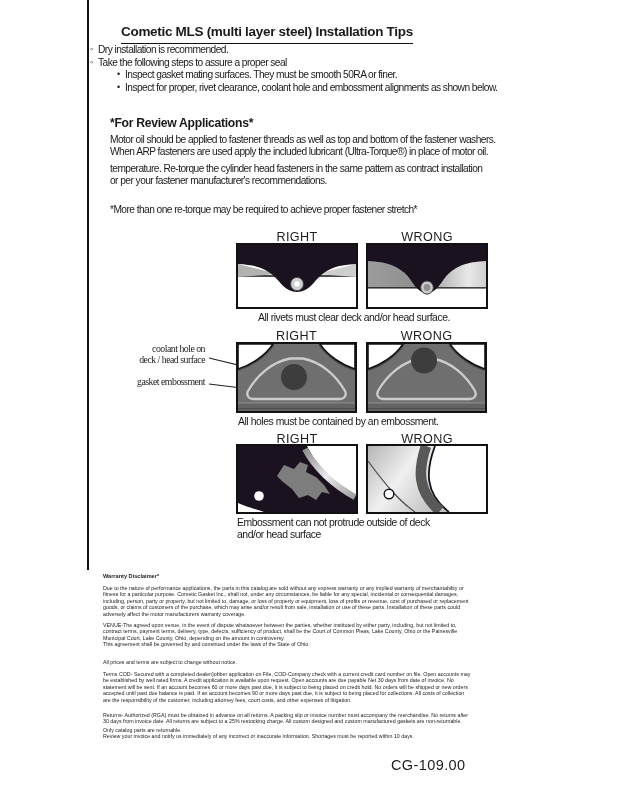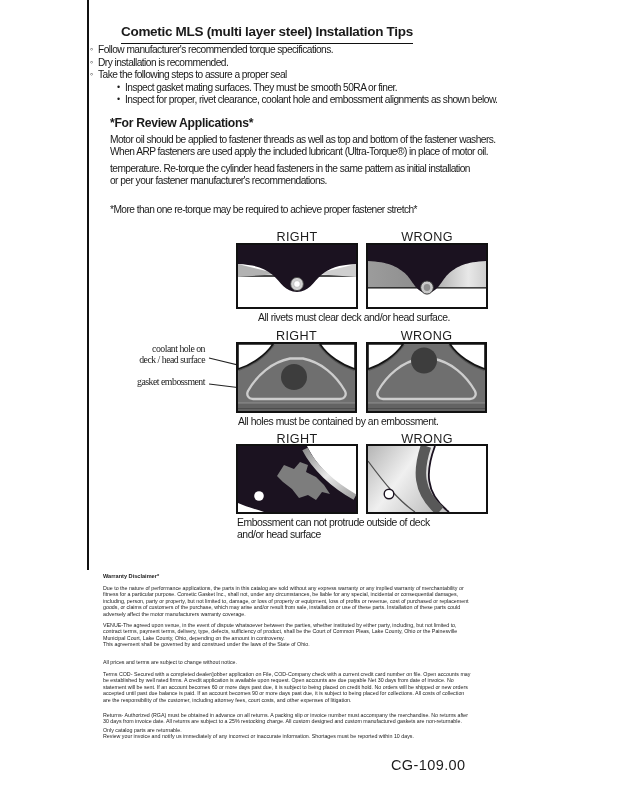--- a/index.html
+++ b/index.html
@@ -28,34 +28,33 @@
 </style>
 </head>
 <body>
 
 <div class="page">
   <div class="left-rule"></div>
 
   <div class="title">Cometic MLS (multi layer steel) Installation Tips</div>
 
   <div class="tips">
-    <div><span class="marker o"></span><span>Follow manufacturer's recommended torque specifications.</span></div>
     <div><span class="marker o"></span><span>Dry installation is recommended.</span></div>
     <div><span class="marker o"></span><span>Take the following steps to assure a proper seal</span></div>
     <div class="sub"><span class="marker d"></span><span>Inspect gasket mating surfaces.  They must be smooth 50RA or finer.</span></div>
     <div class="sub"><span class="marker d"></span><span>Inspect for proper, rivet clearance, coolant hole and embossment alignments as shown below.</span></div>
   </div>
 
   <div class="diesel-heading">*For Review Applications*</div>
   <div class="para p1">
     <div>Motor oil should be applied to fastener threads as well as top and bottom of the fastener washers.</div>
     <div>When ARP fasteners are used apply the included lubricant (Ultra-Torque®) in place of motor oil.</div>
   </div>
   <div class="para p2">
-    <div>temperature. Re-torque the cylinder head fasteners in the same pattern as initial installation</div>
+    <div>temperature. Re-torque the cylinder head fasteners in the same pattern as contract installation</div>
     <div>or per your fastener manufacturer's recommendations.</div>
   </div>
   <div class="para note">*More than one re-torque may be required to achieve proper fastener stretch*</div>
 
   <div class="dlabel" style="left:236px;top:230px;width:122px;">RIGHT</div>
   <div class="dlabel" style="left:366px;top:230px;width:122px;">WRONG</div>
 
   <div class="dbox" style="left:236px;top:243px;width:122px;height:66px;">
     <svg viewBox="0 0 122 62" preserveAspectRatio="none">
       <rect x="0" y="0" width="122" height="62" fill="#ffffff"></rect>

